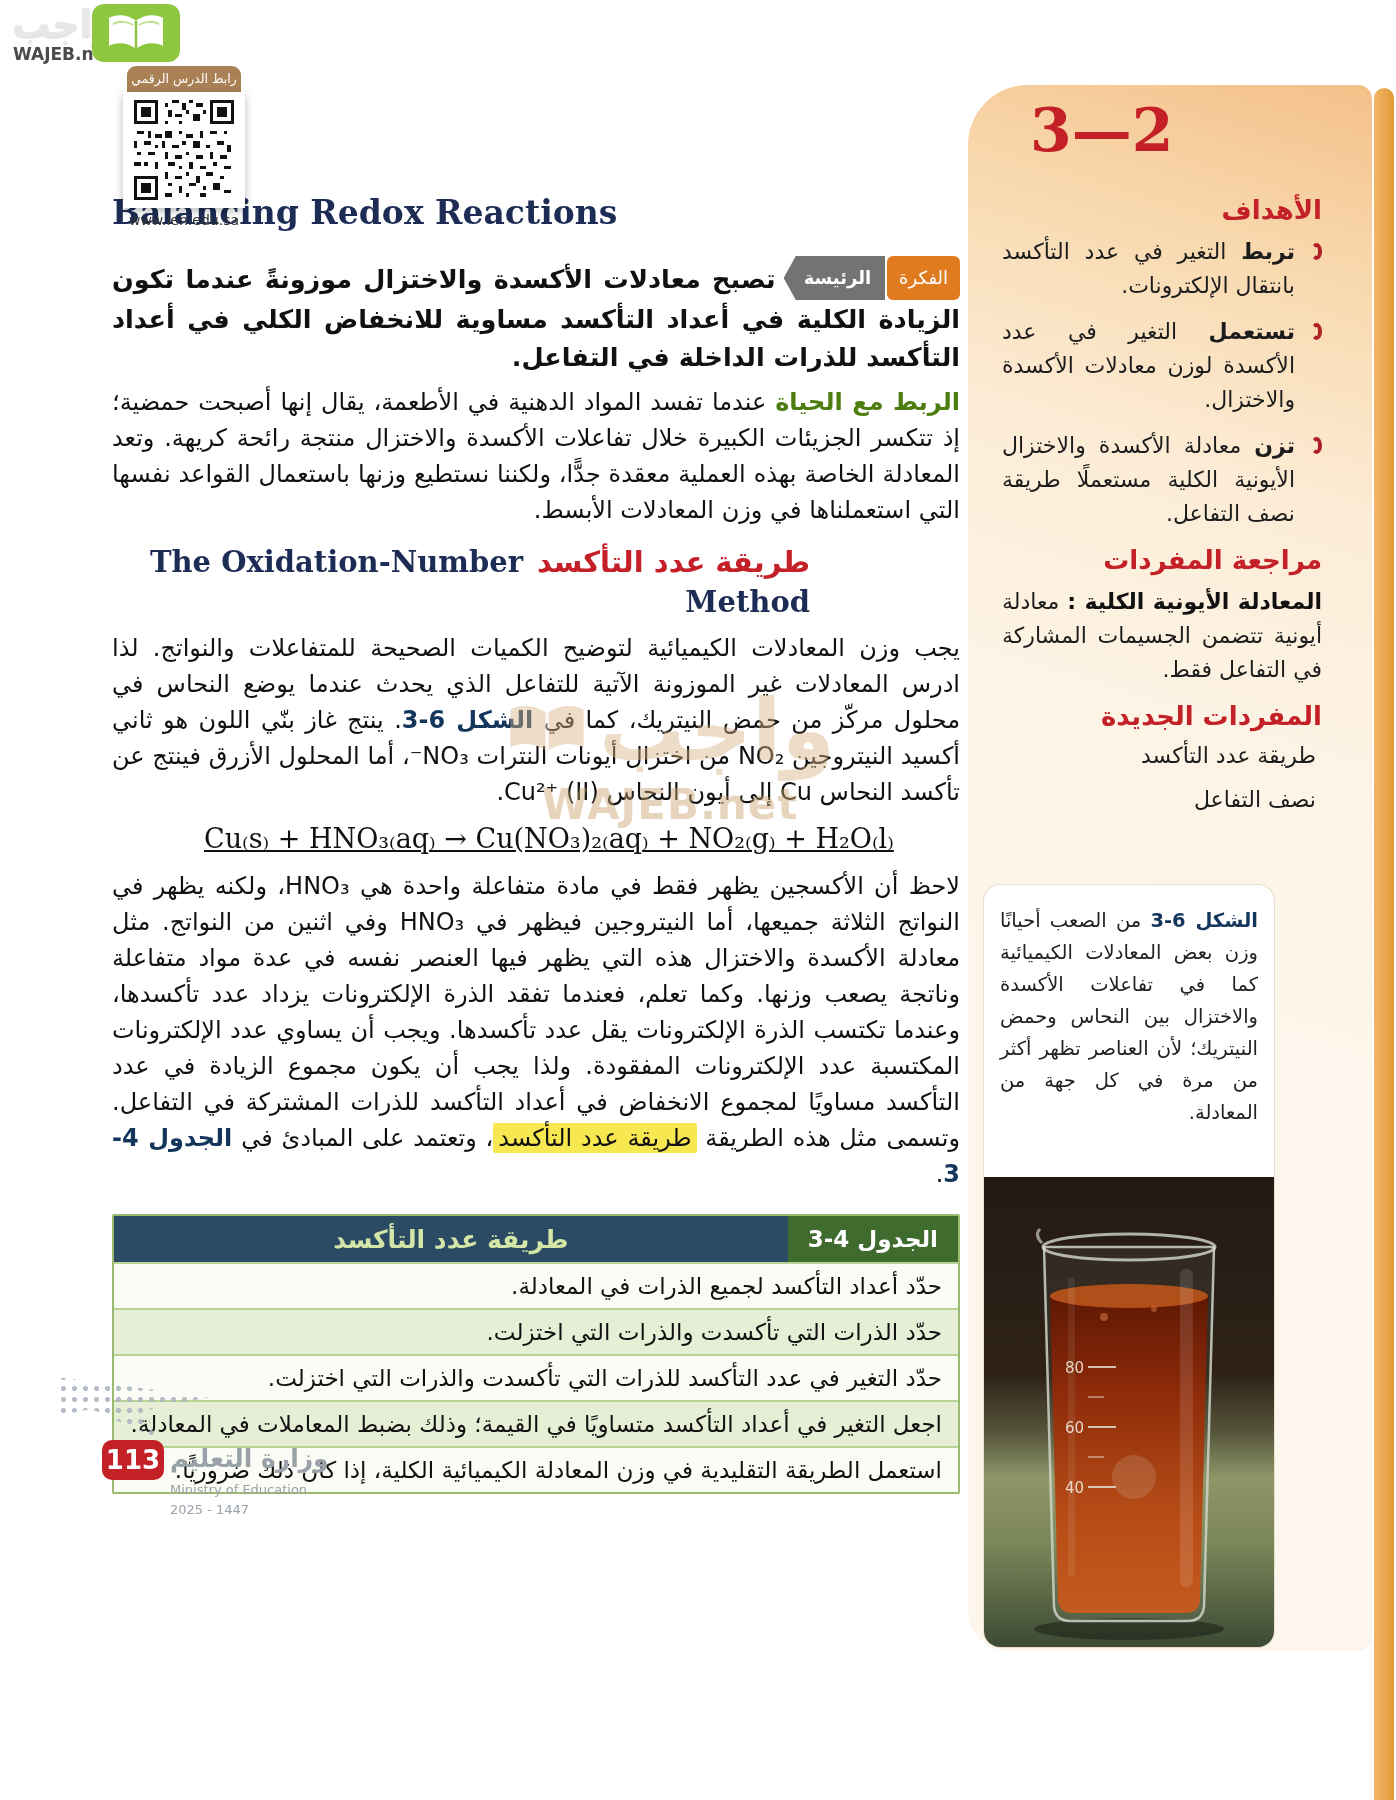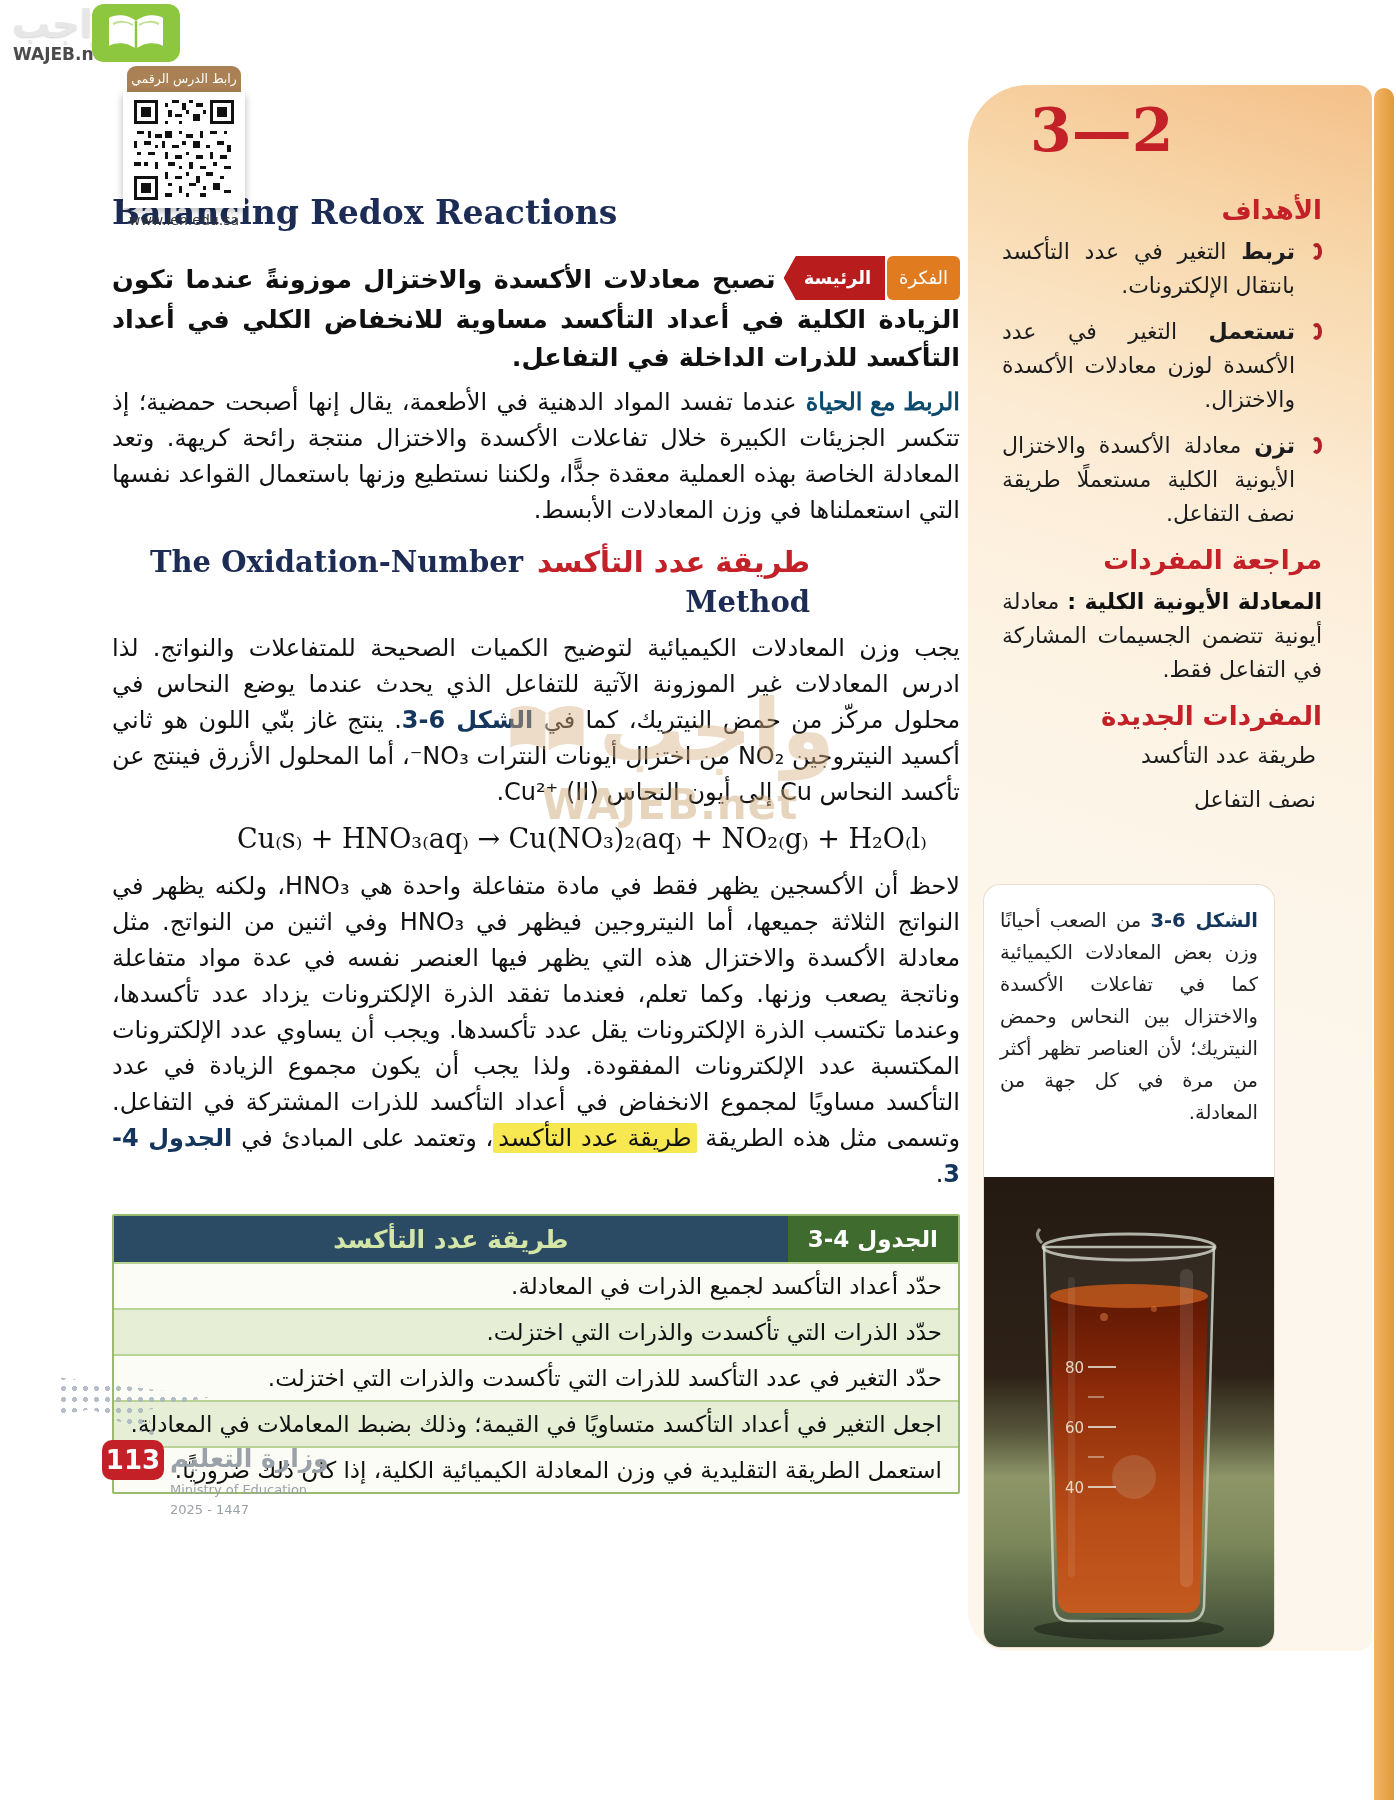--- a/index.html
+++ b/index.html
@@ -48,35 +48,35 @@
   .main { position:absolute; top:182px; left:112px; width:848px; direction:rtl; z-index:2; color:#111; }
 
   .title-ar { color:#c32127; font-size:30px; font-weight:bold; line-height:38px;
     text-align:right; margin-left:40px; margin-right:150px; }
   .title-en { color:#1c2c55; font-size:33px; font-weight:bold; line-height:42px;
     font-family:"DejaVu Serif", serif; direction:ltr; text-align:left; margin-right:150px; margin-top:10px; }
 
   .idea { margin-top:22px; font-size:25.5px; font-weight:bold; line-height:38px; text-align:justify; }
   .badge-a { display:inline-block; background:#e07b1f; color:#fff; font-size:18px; font-weight:normal;
     padding:3px 12px; border-radius:6px; vertical-align:4px; margin-left:2px; }
-  .badge-b { display:inline-block; background:#b91c1c; color:#fff; font-size:18px; font-weight:bold;
+  .badge-b { display:inline-block; background:#737373; color:#fff; font-size:18px; font-weight:bold;
     padding:3px 14px 3px 20px; vertical-align:4px; margin-left:8px;
     clip-path:polygon(0 50%, 12% 0, 100% 0, 100% 100%, 12% 100%); }
 
   .para { font-size:24px; line-height:36px; text-align:justify; margin-top:8px; }
-  .life-label { color:#0c4a6e; font-weight:bold;font-family:Liberation Serif, serif; }
+  .life-label { color:#4d7c0f; font-weight:bold; }
   .fig-ref, .table-ref { font-weight:bold; color:#15365c; }
   .hl { background:#f7e750; padding:1px 5px; border-radius:2px; }
 
   .method-h { margin:14px 150px 0 0; text-align:right; font-size:29px; font-weight:bold; line-height:40px; }
   .method-h .ar { color:#c32127; margin-left:14px; }
   .method-h .en { color:#1c2c55; font-family:"DejaVu Serif", serif; direction:ltr; unicode-bidi:isolate; }
 
-  .equation { direction:ltr; text-align:center; padding-left:92px; margin:8px 0 0;
-    font-family:"DejaVu Serif", serif; font-size:27px; line-height:42px; color:#111; }
+  .equation { direction:ltr; text-align:left; padding-left:92px; margin:8px 0 0;
+    font-family:"DejaVu Serif", serif; font-size:27px; line-height:42px; color:#111;text-decoration:underline; }
 
   
   .tbl { margin-top:22px; border:2px solid #9cba6d; border-radius:2px; overflow:hidden; direction:rtl; }
   .tbl-head { display:flex; background:#2b4a63; height:46px; }
   .tbl-label { background:#3f6b2f; color:#fff; font-weight:bold; font-size:23px;
     display:flex; align-items:center; padding:0 20px; }
   .tbl-title { flex:1; display:flex; align-items:center; justify-content:center;
     color:#d4e6a7; font-weight:bold; font-size:25px; }
   .tbl-row { font-size:23px; line-height:26px; padding:9px 16px; text-align:right;
     background:#fafcf5; border-top:2px solid #b9d295; color:#111; }

